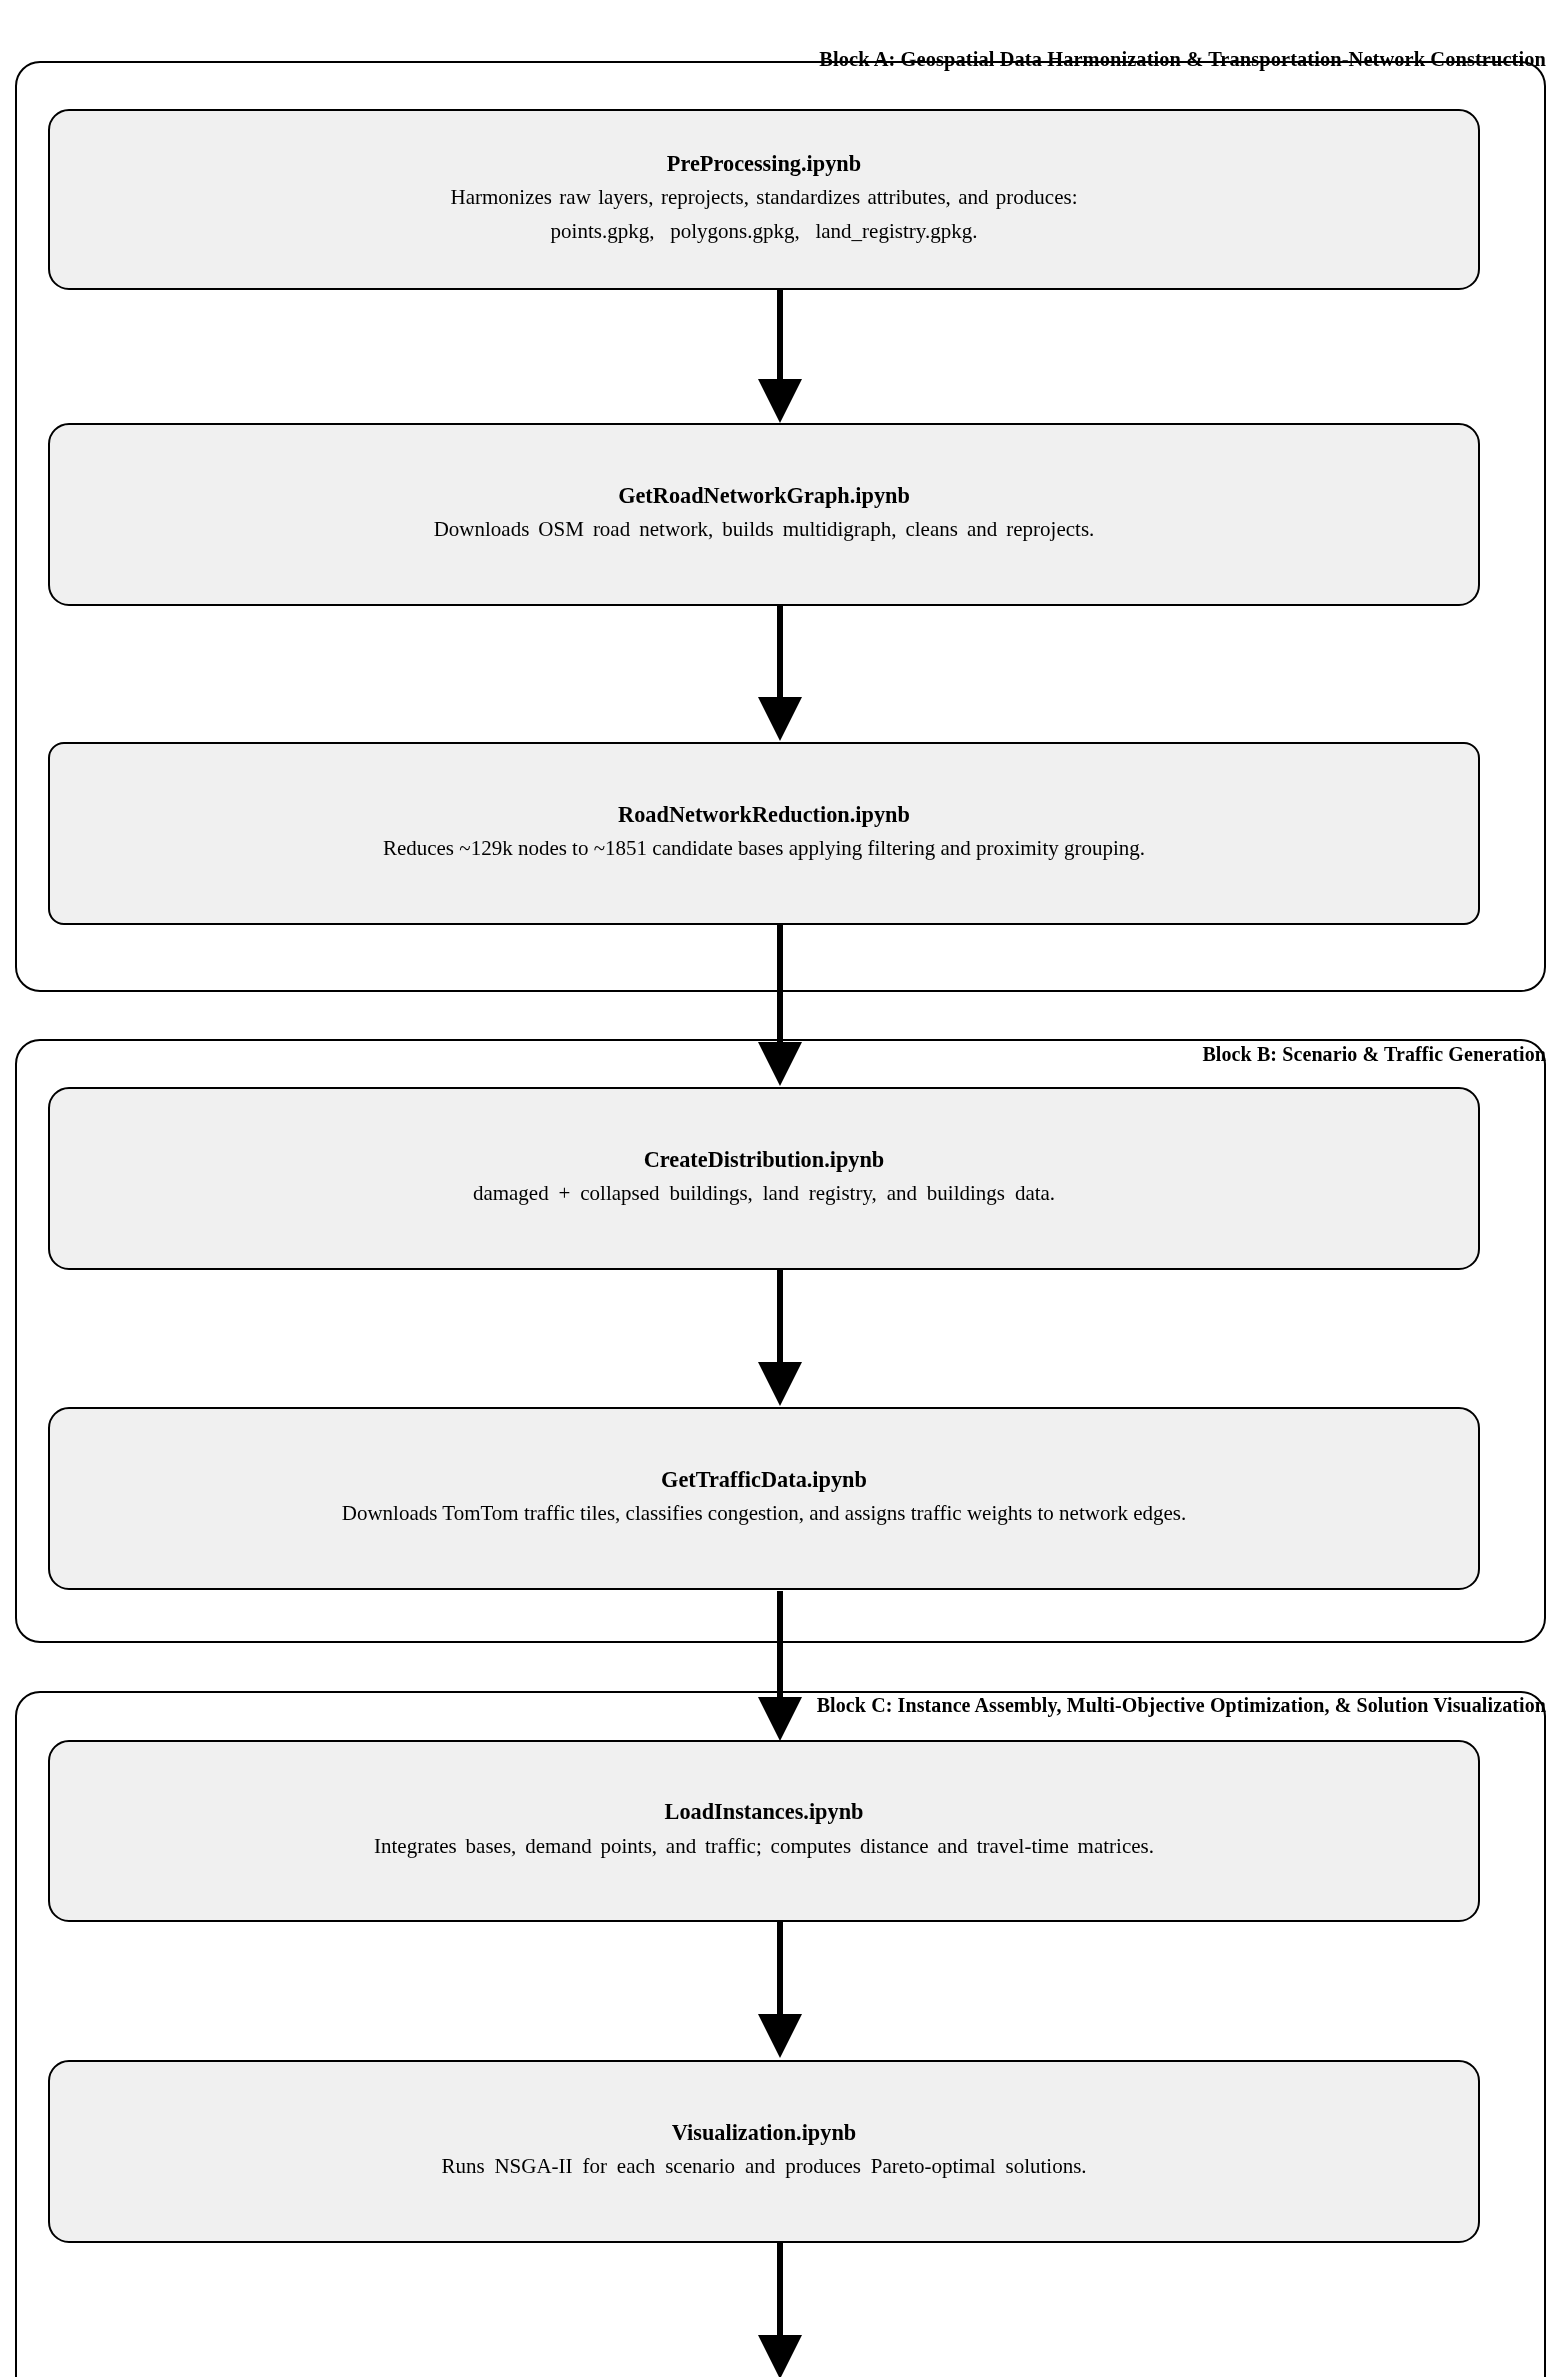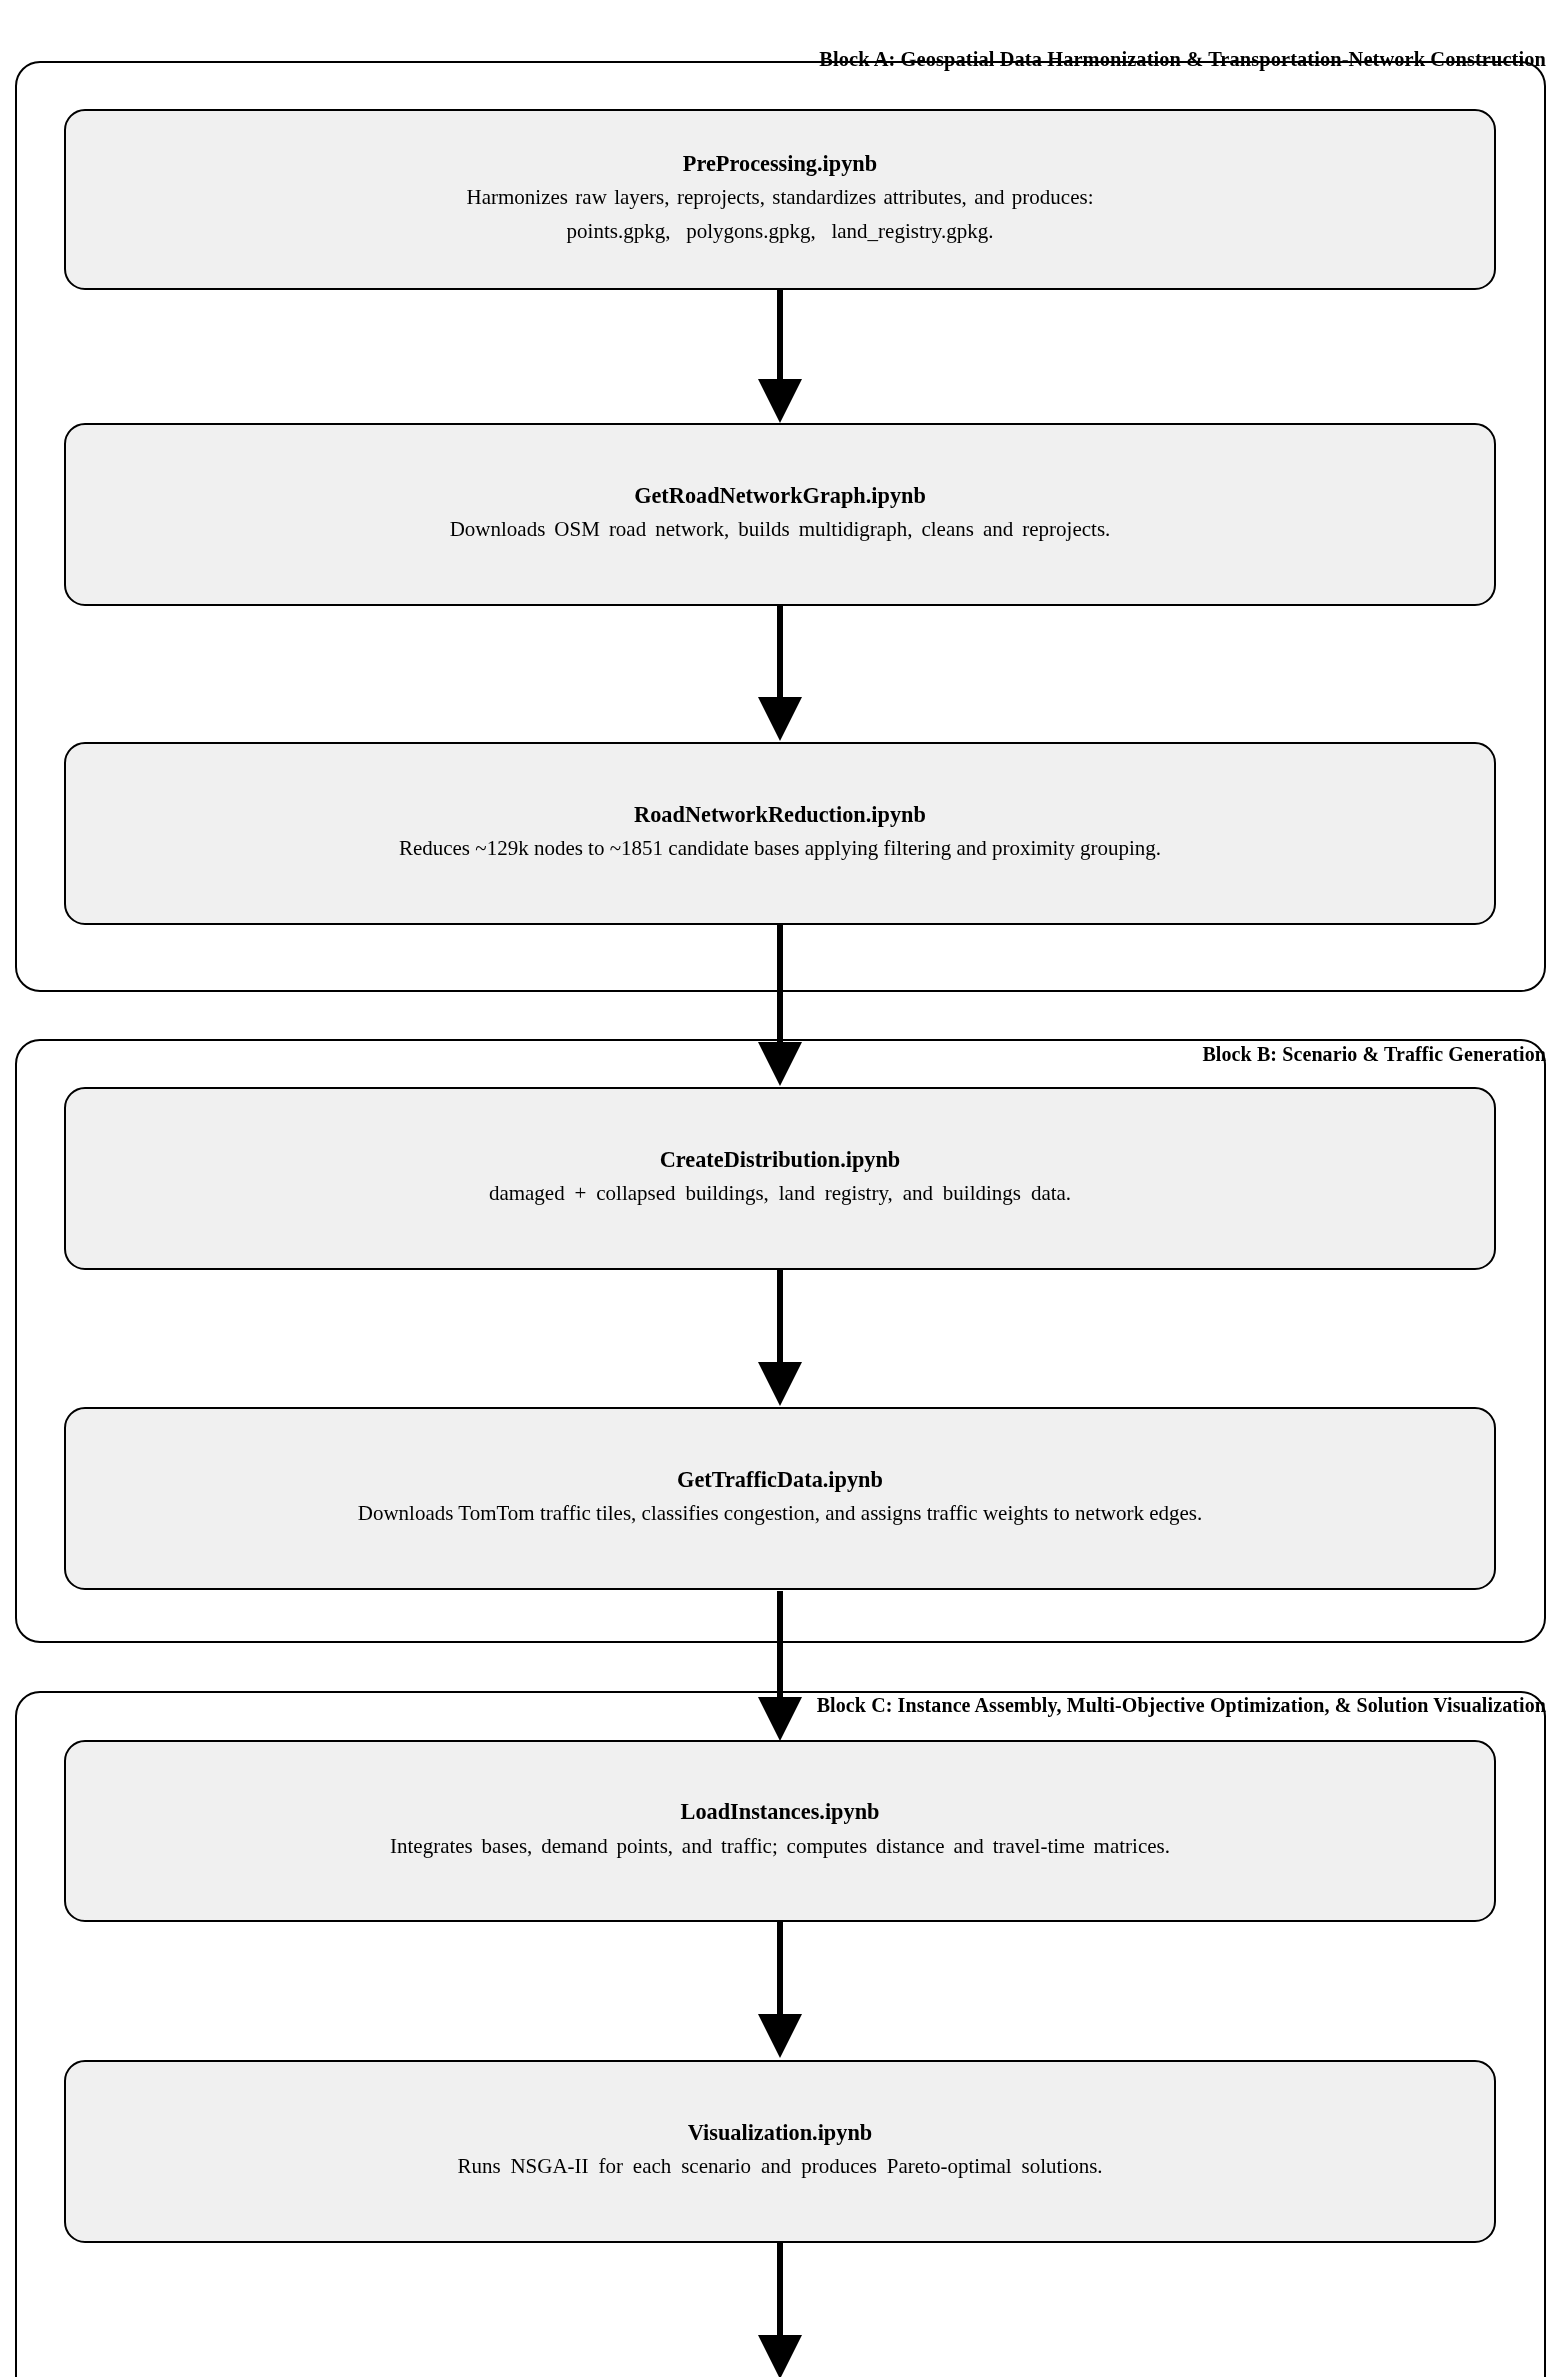--- a/index.html
+++ b/index.html
@@ -12,21 +12,21 @@
     position:absolute;left:15px;right:16px;
     border:2.9px solid #000000;border-radius:25px;background:transparent;
     box-sizing:border-box;
   }
   .block-title{
     position:absolute;right:16px;text-align:right;
     font-weight:bold;font-size:20px;line-height:1;
     white-space:nowrap;letter-spacing:0.1px;margin-top:46px;
   }
   .node{
-    position:absolute;left:64px;width:1432px;
+    position:absolute;left:48px;width:1432px;
     background:#f0f0f0;border:2.9px solid #000000;border-radius:21px;
     box-sizing:border-box;
     display:flex;flex-direction:column;align-items:center;justify-content:center;
     text-align:center;padding:0 19px;
   }
   .node-title{
     font-weight:bold;font-size:22.3px;line-height:1.18;
     margin:0 0 2.9px 0;
   }
   .node-desc{
@@ -61,21 +61,21 @@
 <div class="arrow-head" style="top:379px;"></div>
 
 <div class="node" style="top:423px;height:183px;">
   <div class="node-title">GetRoadNetworkGraph.ipynb</div>
   <div class="node-desc" style="max-width:1198px;word-spacing:0.18em;">Downloads OSM road network, builds multidigraph, cleans and reprojects.</div>
 </div>
 
 <div class="arrow" style="top:606px;height:93px;"></div>
 <div class="arrow-head" style="top:697px;"></div>
 
-<div class="node" style="top:742px;height:183px;">
+<div class="node" style="top:742px;height:183px;border-radius:16px;">
   <div class="node-title">RoadNetworkReduction.ipynb</div>
   <div class="node-desc tight">Reduces ~129k nodes to ~1851 candidate bases applying filtering and proximity grouping.</div>
 </div>
 
 <div class="block-title" style="top:998px;">Block B: Scenario &amp; Traffic Generation</div>
 
 <div class="block-frame" style="top:1039px;height:604px;"></div>
 
 <div class="arrow" style="top:925px;height:120px;"></div>
 <div class="arrow-head" style="top:1042px;"></div>

